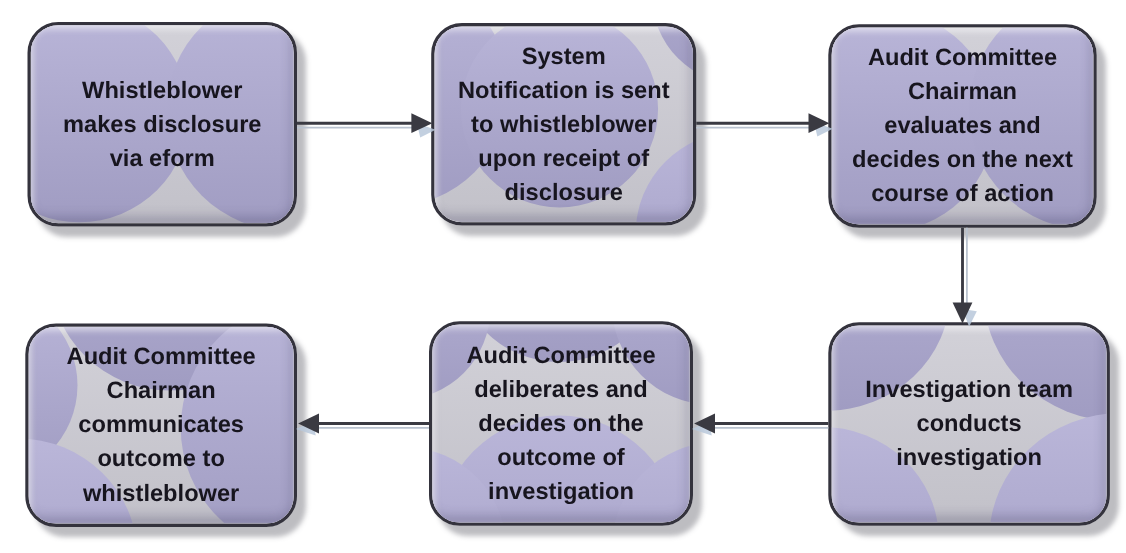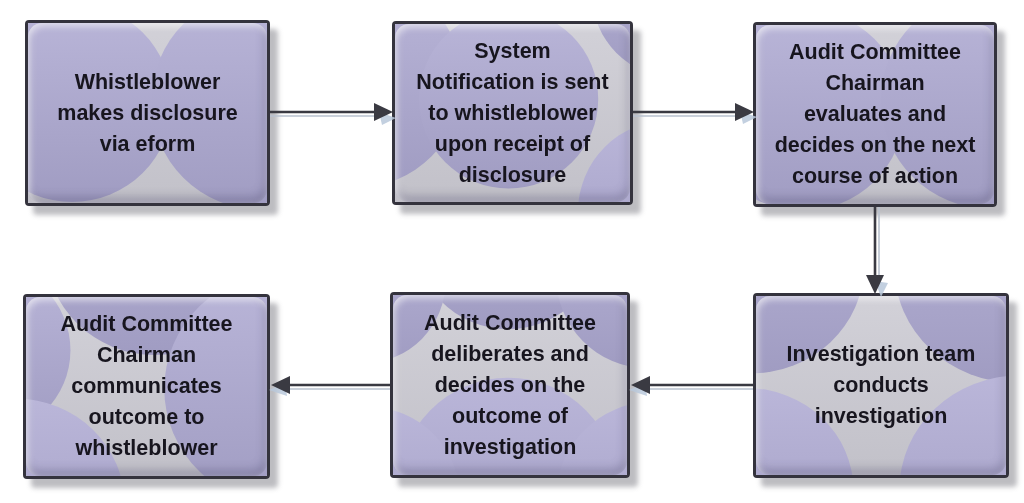--- a/index.html
+++ b/index.html
@@ -9,21 +9,21 @@
     overflow: hidden;
     font-family: "Liberation Sans", sans-serif;
   }
   .stage {
     position: relative;
     width: 1024px; height: 503px;
   }
   .box {
     position: absolute;
     border: 3px solid #34333d;
-    border-radius: 4px;
+    border-radius: 28px;
     box-shadow: 8px 9px 5px rgba(108,108,118,0.45);
     overflow: hidden;
     z-index: 1;
     box-sizing: border-box;
   }
   .box svg.pat {
     position: absolute;
     left: 0; top: 0;
     width: 100%; height: 100%;
     display: block;

